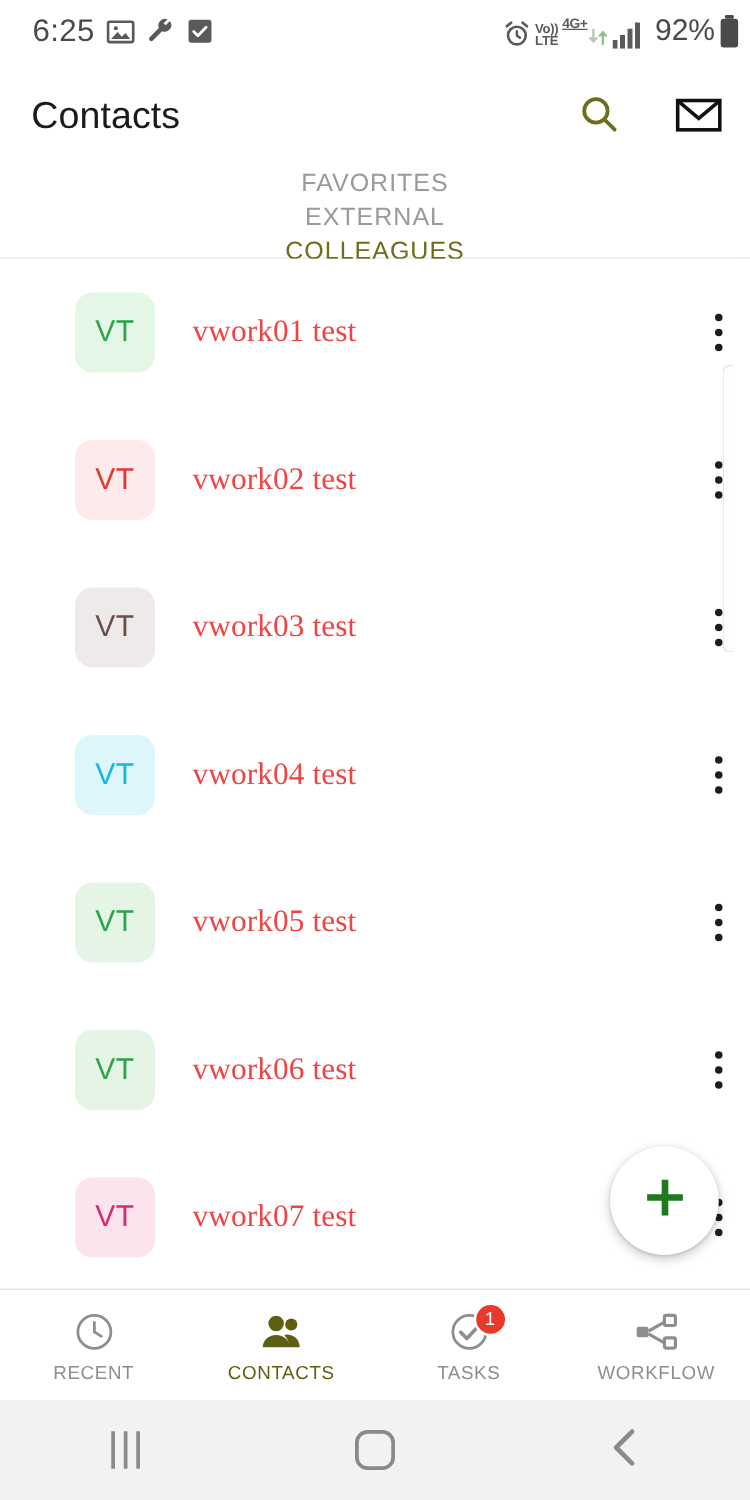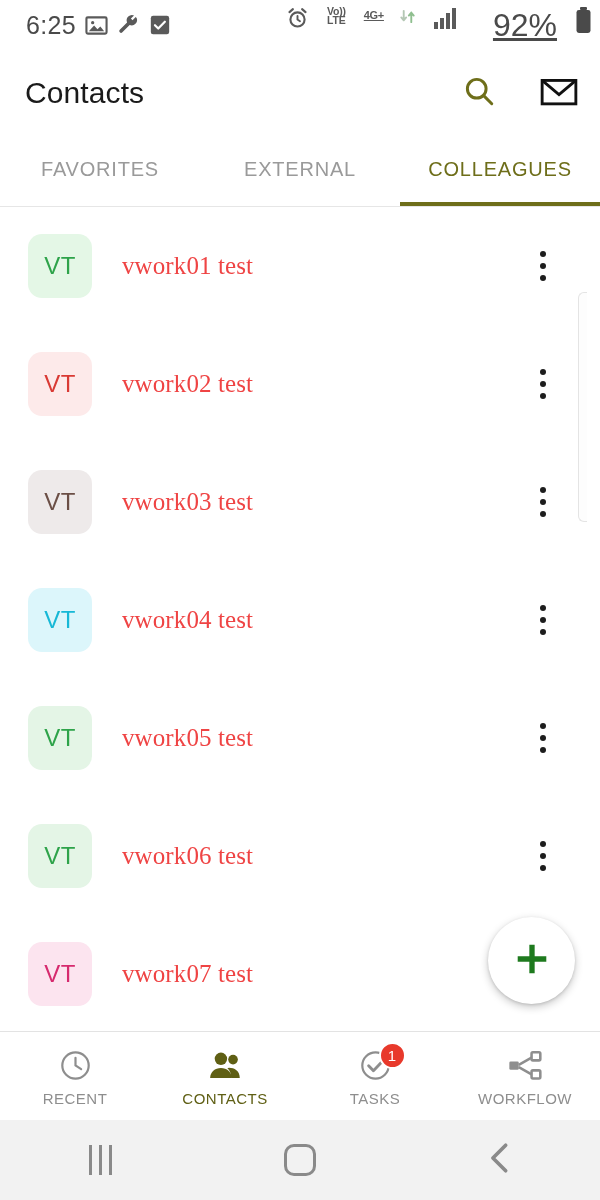--- a/index.html
+++ b/index.html
@@ -20,34 +20,34 @@
     position:absolute; left:0; top:0; width:600px; height:50px;
     display:flex; align-items:center; justify-content:space-between;
     padding:0 8px 0 26px;
     background:#ffffff;
   }
   .sb-left { display:flex; align-items:center; gap:9px; }
   .sb-clock {
     font-size:25px; color:#4a4a4a; letter-spacing:0.3px;
     line-height:1;
   }
-  .sb-right { display:flex; align-items:flex-start; gap:18px; }
+  .sb-right { display:flex; align-items:flex-end; gap:3px; }
   .sb-icon { display:block; }
   .volte {
     display:flex; flex-direction:column; align-items:center;
     line-height:0.95; color:#5a5a5a;
     font-size:10.5px; font-weight:bold; letter-spacing:-0.2px;
   }
   .net-label {
     color:#5a5a5a; font-size:11px; font-weight:bold;
     letter-spacing:-0.3px; align-self:flex-start; margin-top:2px;text-decoration:underline;
   }
   .arrows { display:flex; align-items:center; margin-left:-3px; }
   .sb-pct {
-    font-size:32px; color:#4a4a4a; letter-spacing:0px; margin-left:15px;text-decoration:underline;
+    font-size:24px; color:#4a4a4a; letter-spacing:0px; margin-left:5px;
   }
 
   
   #app-bar {
     position:absolute; left:0; top:50px; width:600px; height:86px;
     display:flex; align-items:center; background:#ffffff;
   }
   #page-title {
     position:absolute; left:25px; top:50%; transform:translateY(-50%);
     font-size:30px; color:#1a1a1a; letter-spacing:0.1px;
@@ -58,38 +58,39 @@
     width:48px; height:48px; cursor:pointer;
   }
   #search-action { left:455px; }
   #mail-action   { left:535px; }
 
   
   #tab-bar {
     position:absolute; left:0; top:136px; width:600px; height:71px;
     display:flex; background:#ffffff;
     border-bottom:1px solid #e6e6e6;
+    flex-direction:column;
   }
   .tab {
     flex:1; display:flex; align-items:center; justify-content:center;
     position:relative; cursor:pointer;
     font-size:20px; letter-spacing:0.8px; color:#9a9a9a;
     padding-bottom:4px;
   }
   .tab.active { color:#6e6e1a; }
   .tab.active::after {
     content:""; position:absolute; bottom:0; left:50%;
     transform:translateX(-50%);
     width:200px; height:4px; background:#6e6e1a;
   }
 
   
   #contact-list {
     position:absolute; left:0; top:207px; width:588px; height:824px;
-    background:#ffffff; overflow:hidden;
+    background:#ffffff; overflow:hidden;padding-left:32px;
   }
   .contact-row {
     position:relative; height:118px; width:600px;
     display:flex; align-items:center; cursor:pointer;
     background:#ffffff;
   }
   .avatar {
     position:absolute; left:28px; top:50%; transform:translateY(-50%);
     width:64px; height:64px; border-radius:14px;
     display:flex; align-items:center; justify-content:center;

